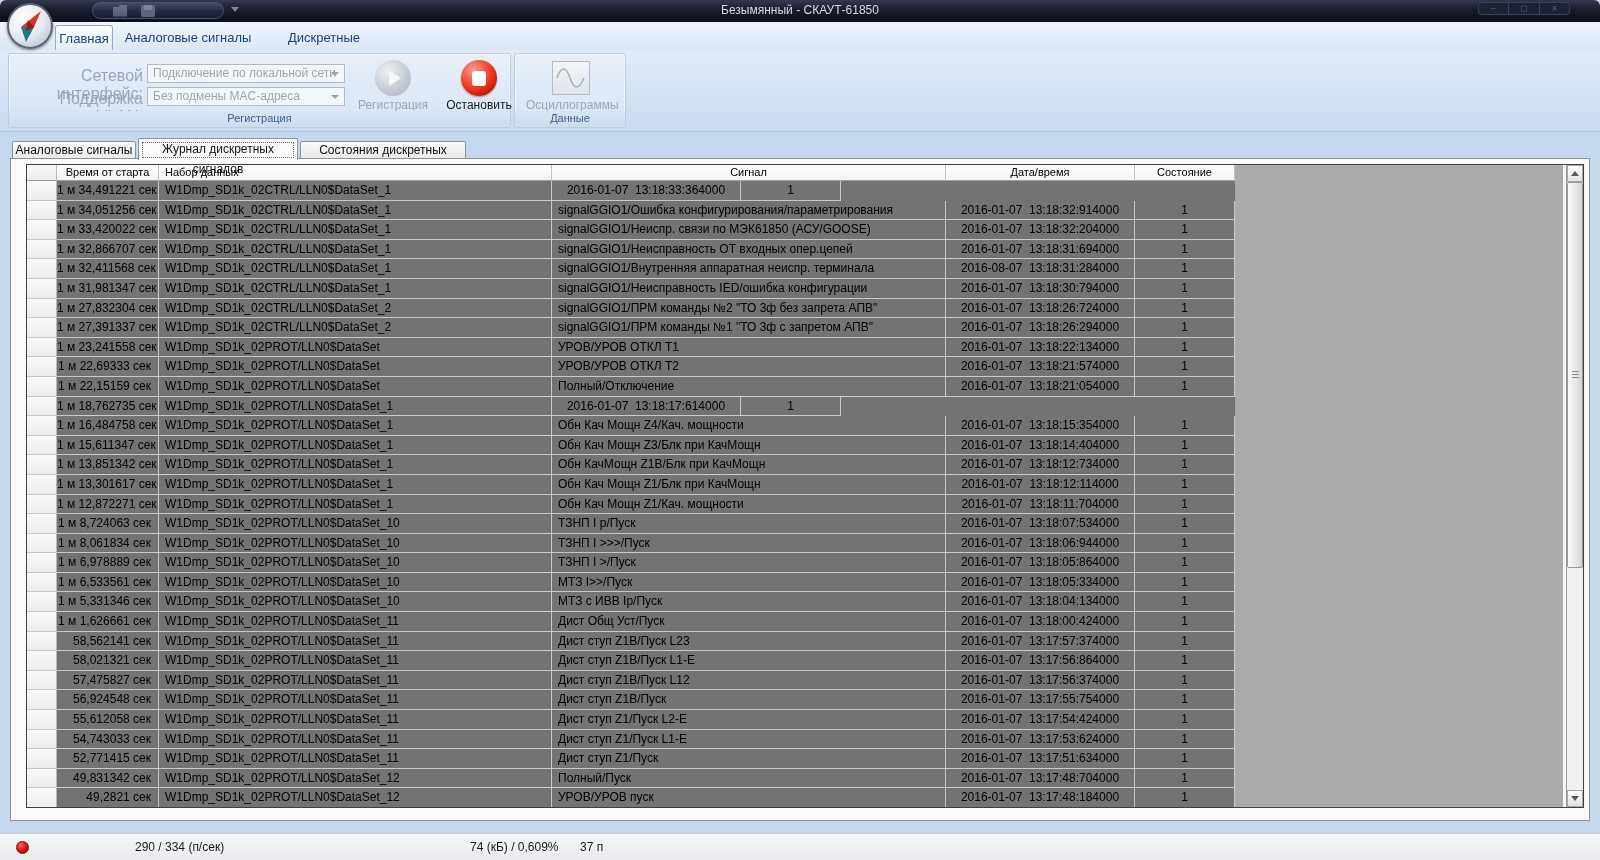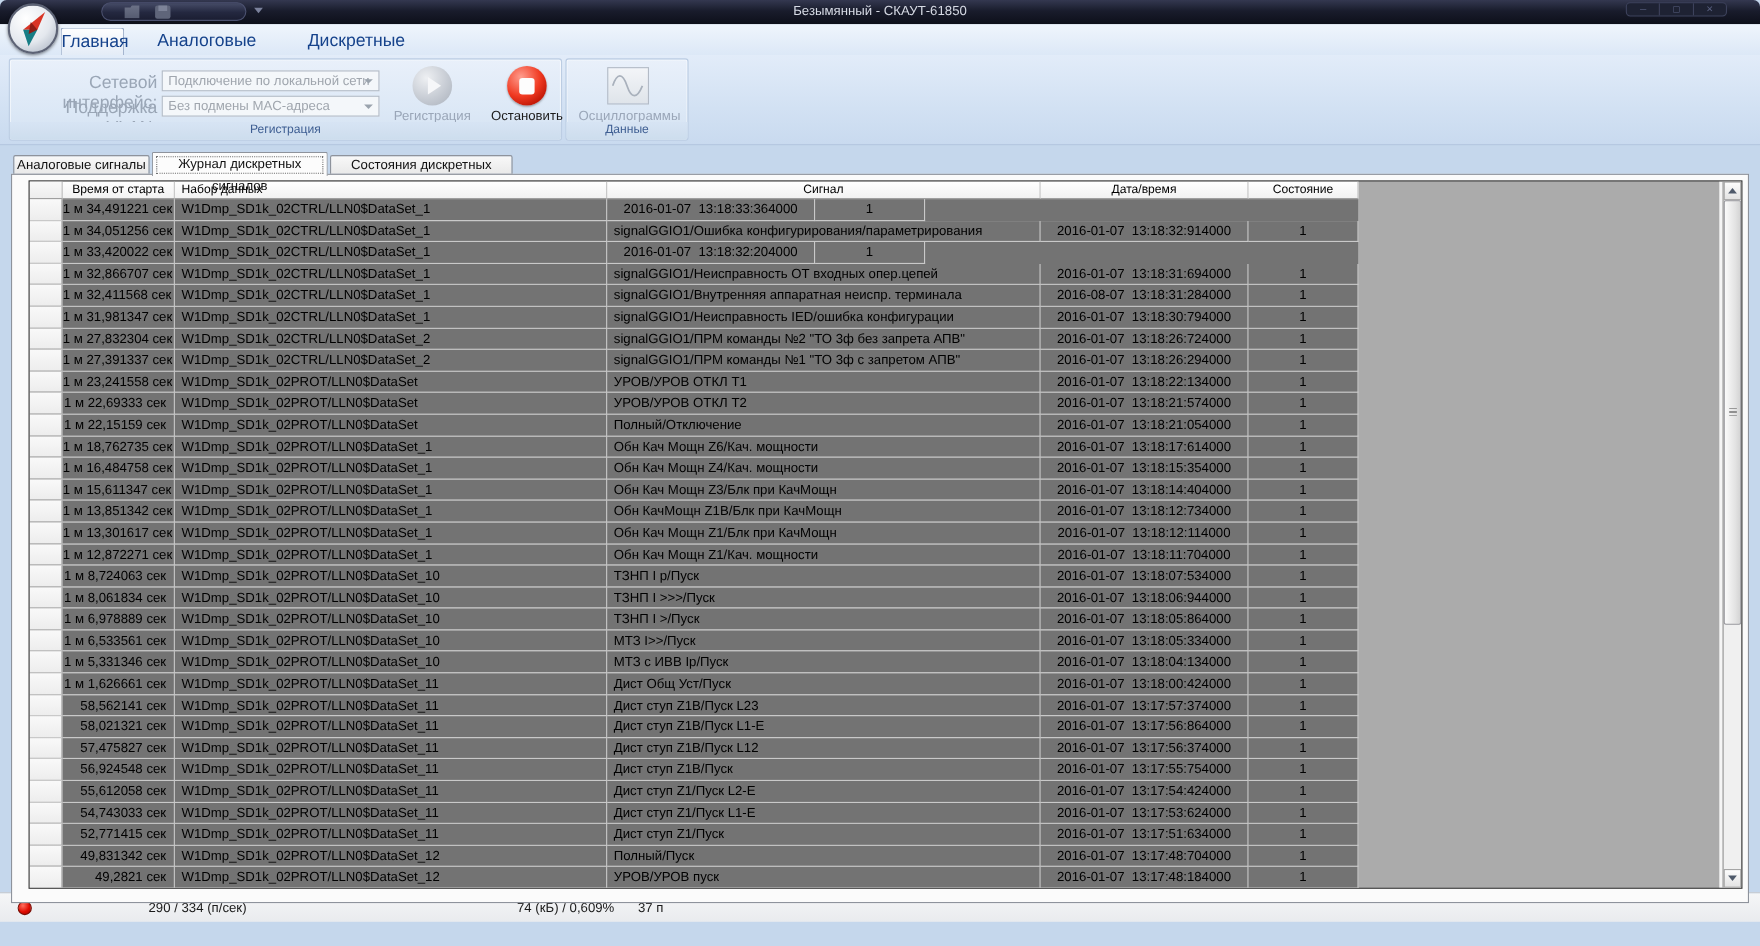--- a/index.html
+++ b/index.html
@@ -31,21 +31,21 @@
   .qat-icon.folder { background:linear-gradient(#6b7186,#555b70); clip-path:polygon(0 20%,40% 20%,50% 0,100% 0,100% 100%,0 100%); }
   .qat-icon.floppy { background:#5f657a; border-radius:2px; }
   .qat-icon.floppy::before { content:""; position:absolute; left:3px; top:0; width:8px; height:5px; background:#7d8398; }
   .qat-more { position:absolute; left:231px; top:7px; width:0; height:0;
     border-left:4px solid transparent; border-right:4px solid transparent; border-top:5px solid #7b829c; }
 
   
   .ribbon-tabs { position:absolute; left:0; top:22px; width:1600px; height:28px;
     background:linear-gradient(#eff5fc,#dce8f7); }
   .rtab { position:absolute; top:3px; height:25px; line-height:25px; text-align:center;
-    font-size:16px; color:#15428b; }
+    font-size:13px; color:#15428b; }
   .rtab.active { background:linear-gradient(#fefefe,#eef3fa 60%,#e4ecf7);
     border:1px solid #96a8c5; border-bottom:none; border-radius:3px 3px 0 0; }
   .rtab-1 { left:55px;  width:58px; }
   .rtab-2 { left:122px; width:132px; }
   .rtab-3 { left:262px; width:124px; }
 
   
   .ribbon-body { position:absolute; left:0; top:50px; width:1600px; height:82px;
     background:linear-gradient(#e2ecf9,#d2e1f3 60%,#c9daef);
     border-bottom:1px solid #b4c7e0; }
@@ -137,21 +137,21 @@
     border-bottom:5px solid #4f5a6b; }
   .tri-down { width:0; height:0; border-left:4px solid transparent; border-right:4px solid transparent;
     border-top:5px solid #4f5a6b; }
   .vs-thumb { position:absolute; left:0; top:17px; width:16px; height:386px;
     background:linear-gradient(90deg,#fbfbfb,#e2e2e2 70%,#d4d4d4);
     border:1px solid #97979c; border-radius:2px; }
   .vs-grip { position:absolute; left:4px; top:188px; width:7px; height:7px;
     background:repeating-linear-gradient(#909090 0 1px, transparent 1px 3px); }
 
   
-  .statusbar { position:absolute; left:0; top:811px; width:1600px; height:27px;
+  .statusbar { position:absolute; left:0; top:833px; width:1600px; height:27px;
     background:linear-gradient(#f5f6f7,#e9ebee); border-top:1px solid #c7ccd3;padding-left:20px; }
   .rec-dot { position:absolute; left:16px; top:7px; width:13px; height:13px; border-radius:50%;
     background:radial-gradient(circle at 35% 30%, #ff6e5e, #e00b00 55%, #9c0600);
     border:1px solid #7a0d04; }
   .sb-item { position:absolute; top:0; font-size:12px; line-height:26px; color:#1a1a1a; }
   .sb-1 { left:135px; } .sb-2 { left:470px; } .sb-3 { left:580px; }
 </style>
 </head>
 <body>
 
@@ -264,20 +264,21 @@
           <div class="cell c2 a-l">W1Dmp_SD1k_02CTRL/LLN0$DataSet_1</div>
           <div class="cell c3 a-l">signalGGIO1/Ошибка конфигурирования/параметрирования</div>
           <div class="cell c4 a-c pre">2016-01-07  13:18:32:914000</div>
           <div class="cell c5 a-c">1</div>
         </div>
 
         <div class="grow">
           <div class="cell c0"></div>
           <div class="cell c1 a-r">1 м 33,420022 сек</div>
           <div class="cell c2 a-l">W1Dmp_SD1k_02CTRL/LLN0$DataSet_1</div>
+          <div class="cell c3 a-l">signalGGIO1/Неиспр. связи по МЭК61850 (АСУ/GOOSE)</div>
           <div class="cell c4 a-c pre">2016-01-07  13:18:32:204000</div>
           <div class="cell c5 a-c">1</div>
         </div>
 
         <div class="grow">
           <div class="cell c0"></div>
           <div class="cell c1 a-r">1 м 32,866707 сек</div>
           <div class="cell c2 a-l">W1Dmp_SD1k_02CTRL/LLN0$DataSet_1</div>
           <div class="cell c3 a-l">signalGGIO1/Неисправность ОТ входных опер.цепей</div>
           <div class="cell c4 a-c pre">2016-01-07  13:18:31:694000</div>
@@ -344,21 +345,20 @@
           <div class="cell c2 a-l">W1Dmp_SD1k_02PROT/LLN0$DataSet</div>
           <div class="cell c3 a-l">Полный/Отключение</div>
           <div class="cell c4 a-c pre">2016-01-07  13:18:21:054000</div>
           <div class="cell c5 a-c">1</div>
         </div>
 
         <div class="grow">
           <div class="cell c0"></div>
           <div class="cell c1 a-r">1 м 18,762735 сек</div>
           <div class="cell c2 a-l">W1Dmp_SD1k_02PROT/LLN0$DataSet_1</div>
-          <div class="cell c3 a-l">Обн Кач Мощн Z6/Кач. мощности</div>
           <div class="cell c4 a-c pre">2016-01-07  13:18:17:614000</div>
           <div class="cell c5 a-c">1</div>
         </div>
 
         <div class="grow">
           <div class="cell c0"></div>
           <div class="cell c1 a-r">1 м 16,484758 сек</div>
           <div class="cell c2 a-l">W1Dmp_SD1k_02PROT/LLN0$DataSet_1</div>
           <div class="cell c3 a-l">Обн Кач Мощн Z4/Кач. мощности</div>
           <div class="cell c4 a-c pre">2016-01-07  13:18:15:354000</div>

